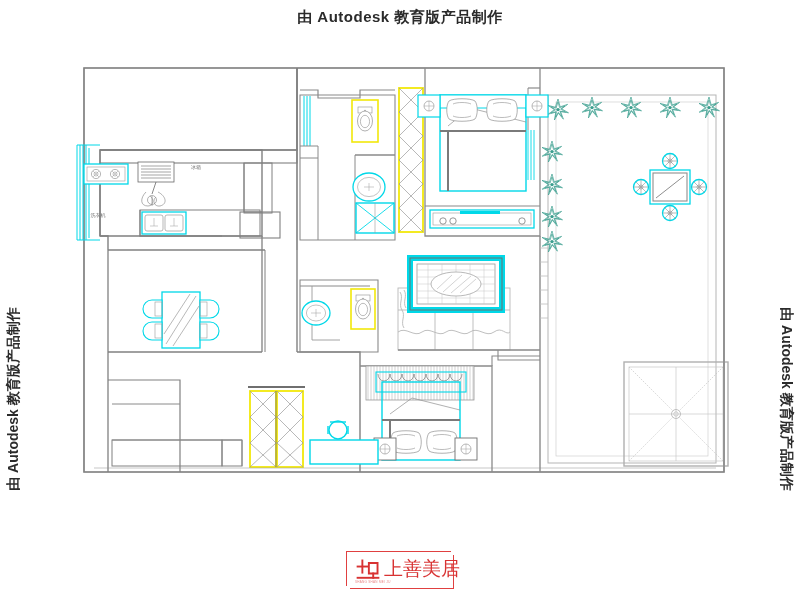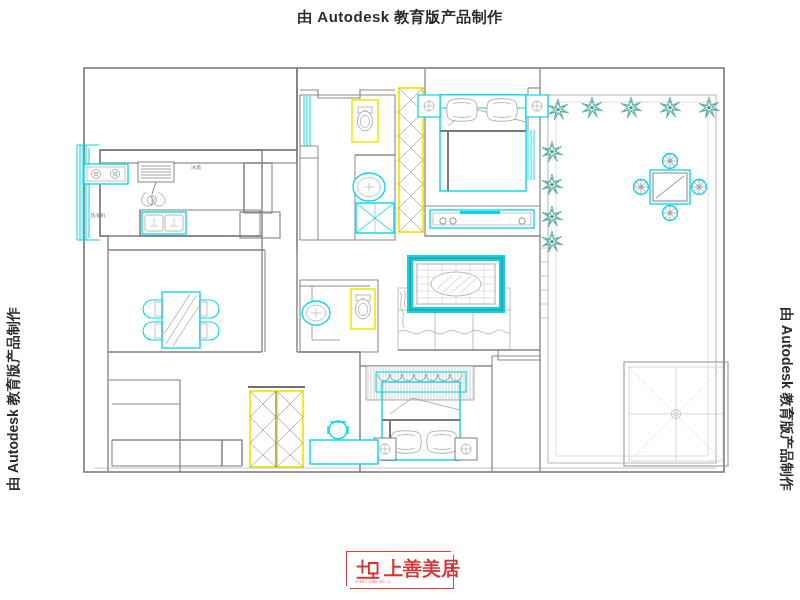--- a/index.html
+++ b/index.html
@@ -87,21 +87,21 @@
   }
   .logo-mark {
     position: absolute;
     left: 9px; top: 6px;
     width: 26px; height: 26px;
   }
   .logo-text {
     position: absolute;
     left: 38px; top: 8px;
     font-size: 19px;
-    font-weight: bold;
+    font-weight: normal;
     color: #d83232;
     letter-spacing: 0px;
     white-space: nowrap;
     line-height: 20px;
   }
   .logo-sub {
     position: absolute;
     left: 9px; top: 29px;
     font-size: 3px;
     color: #e88585;

